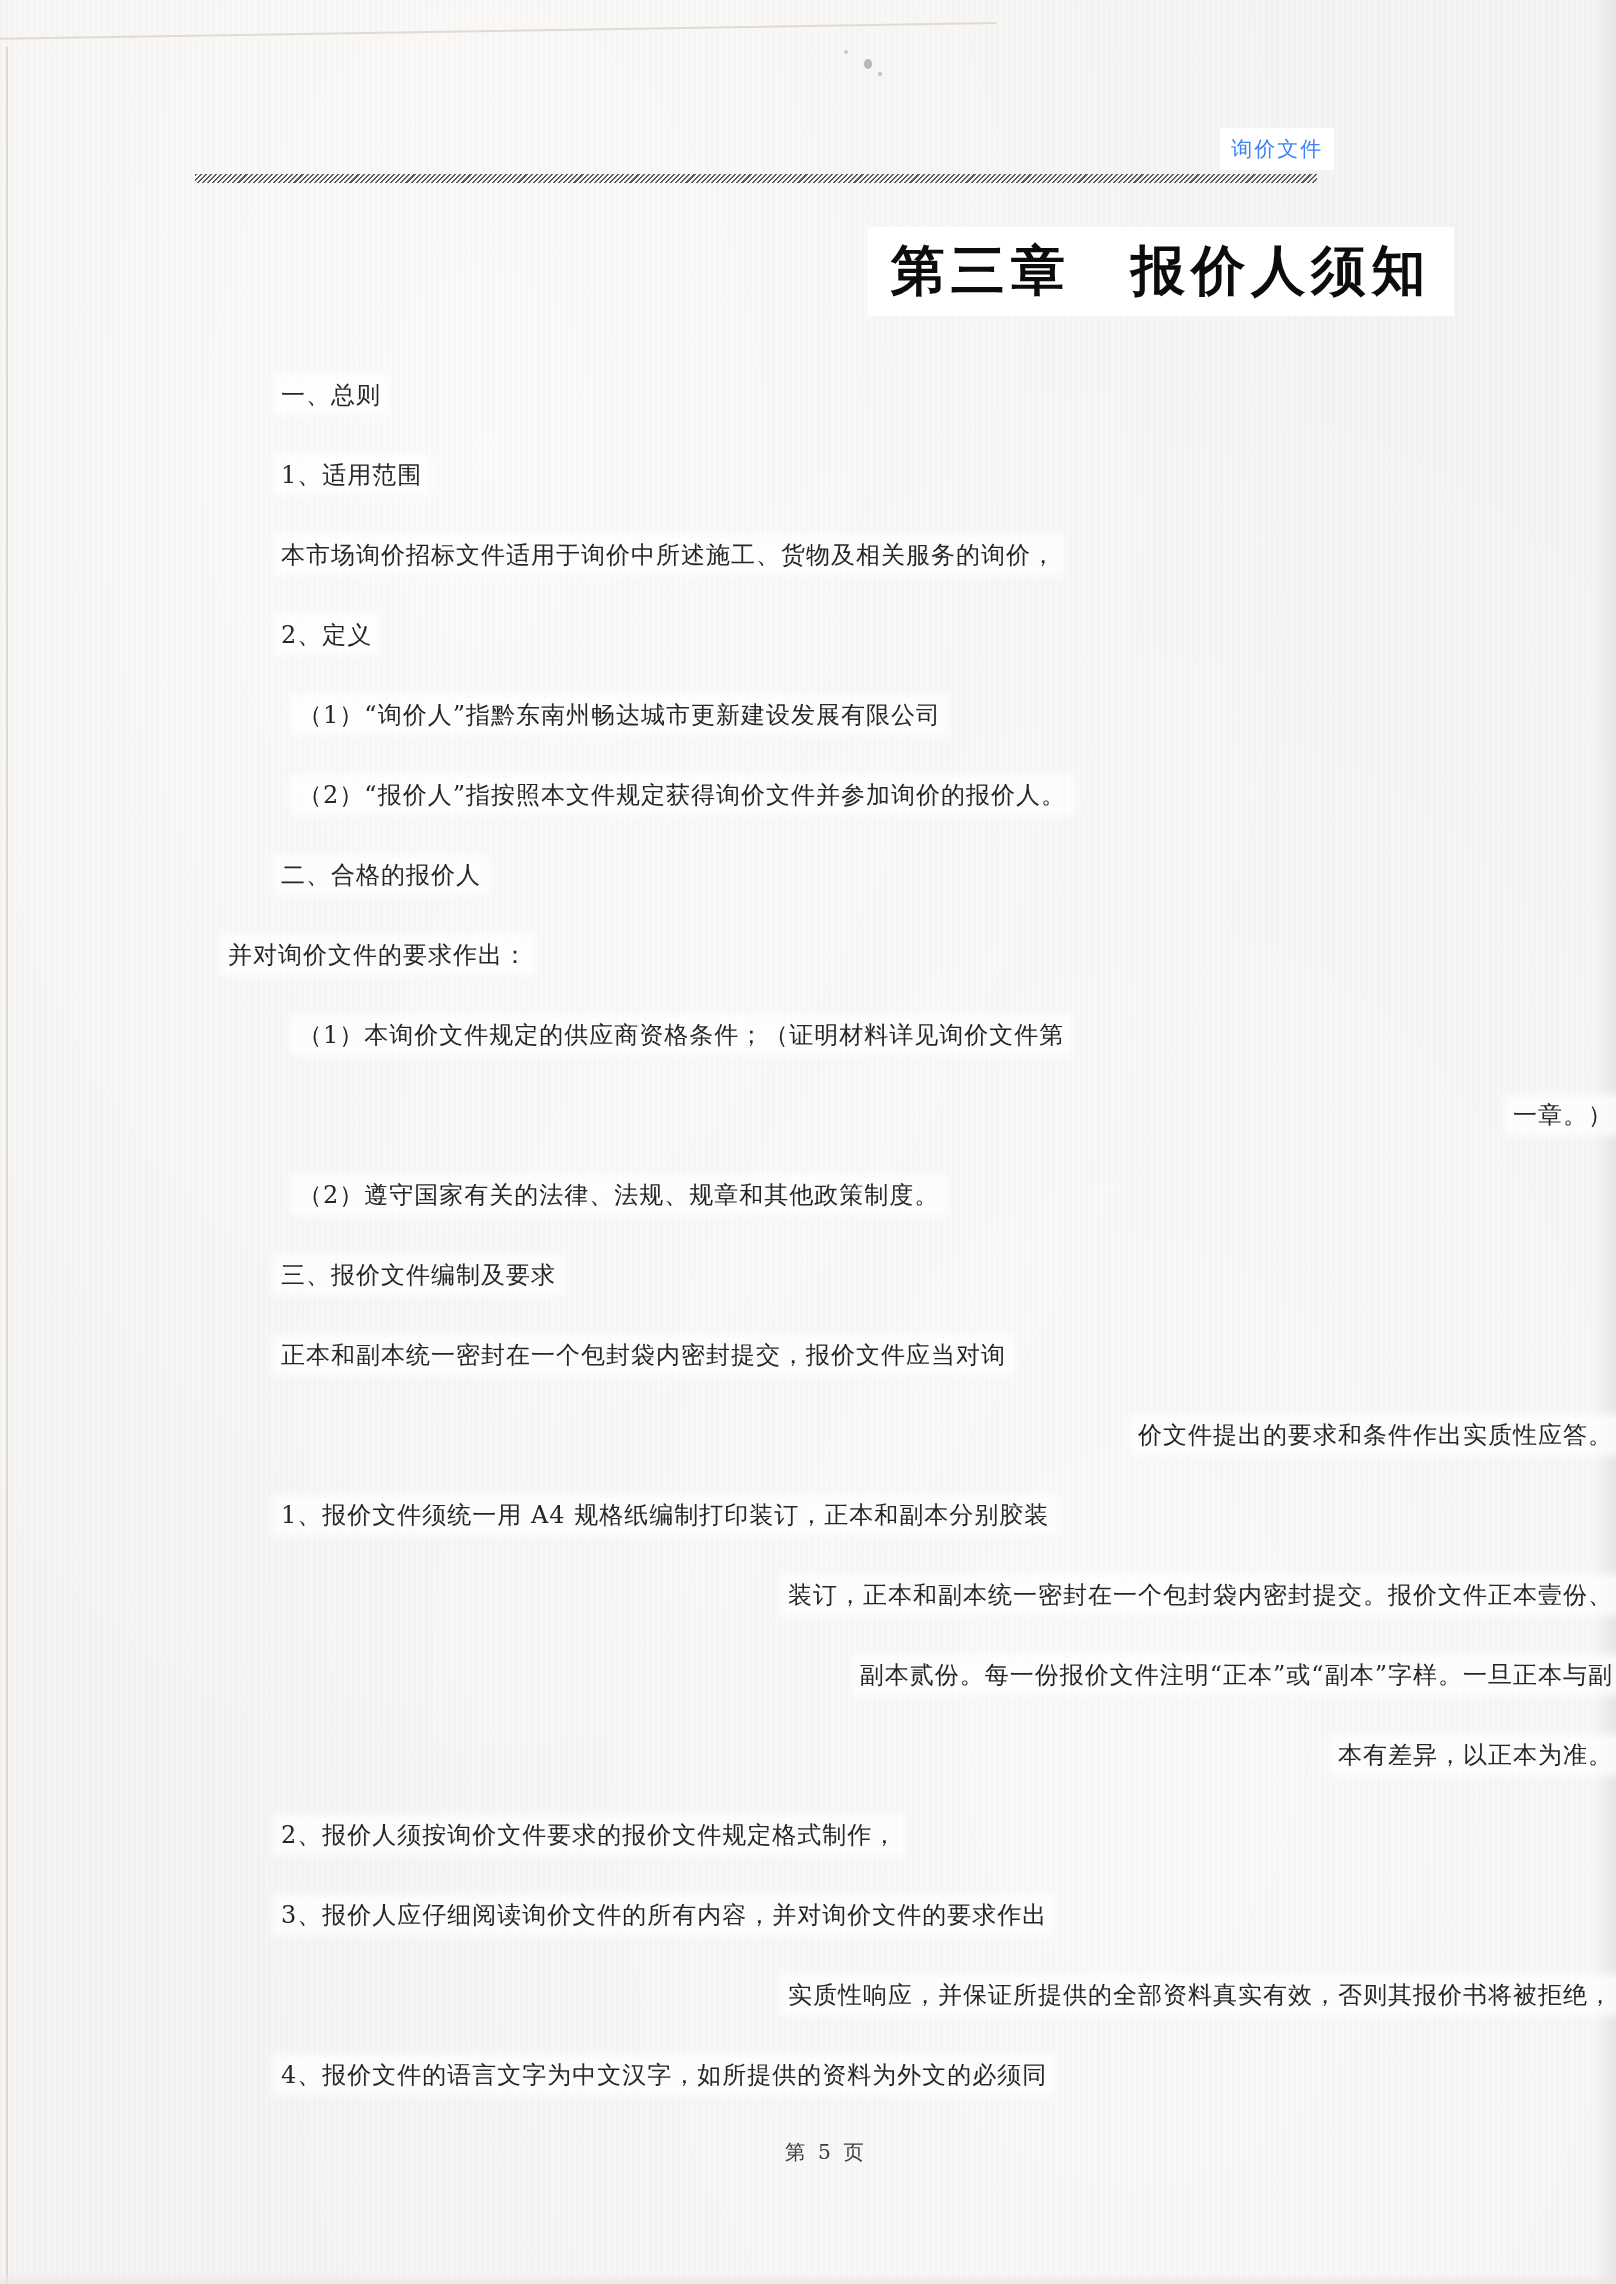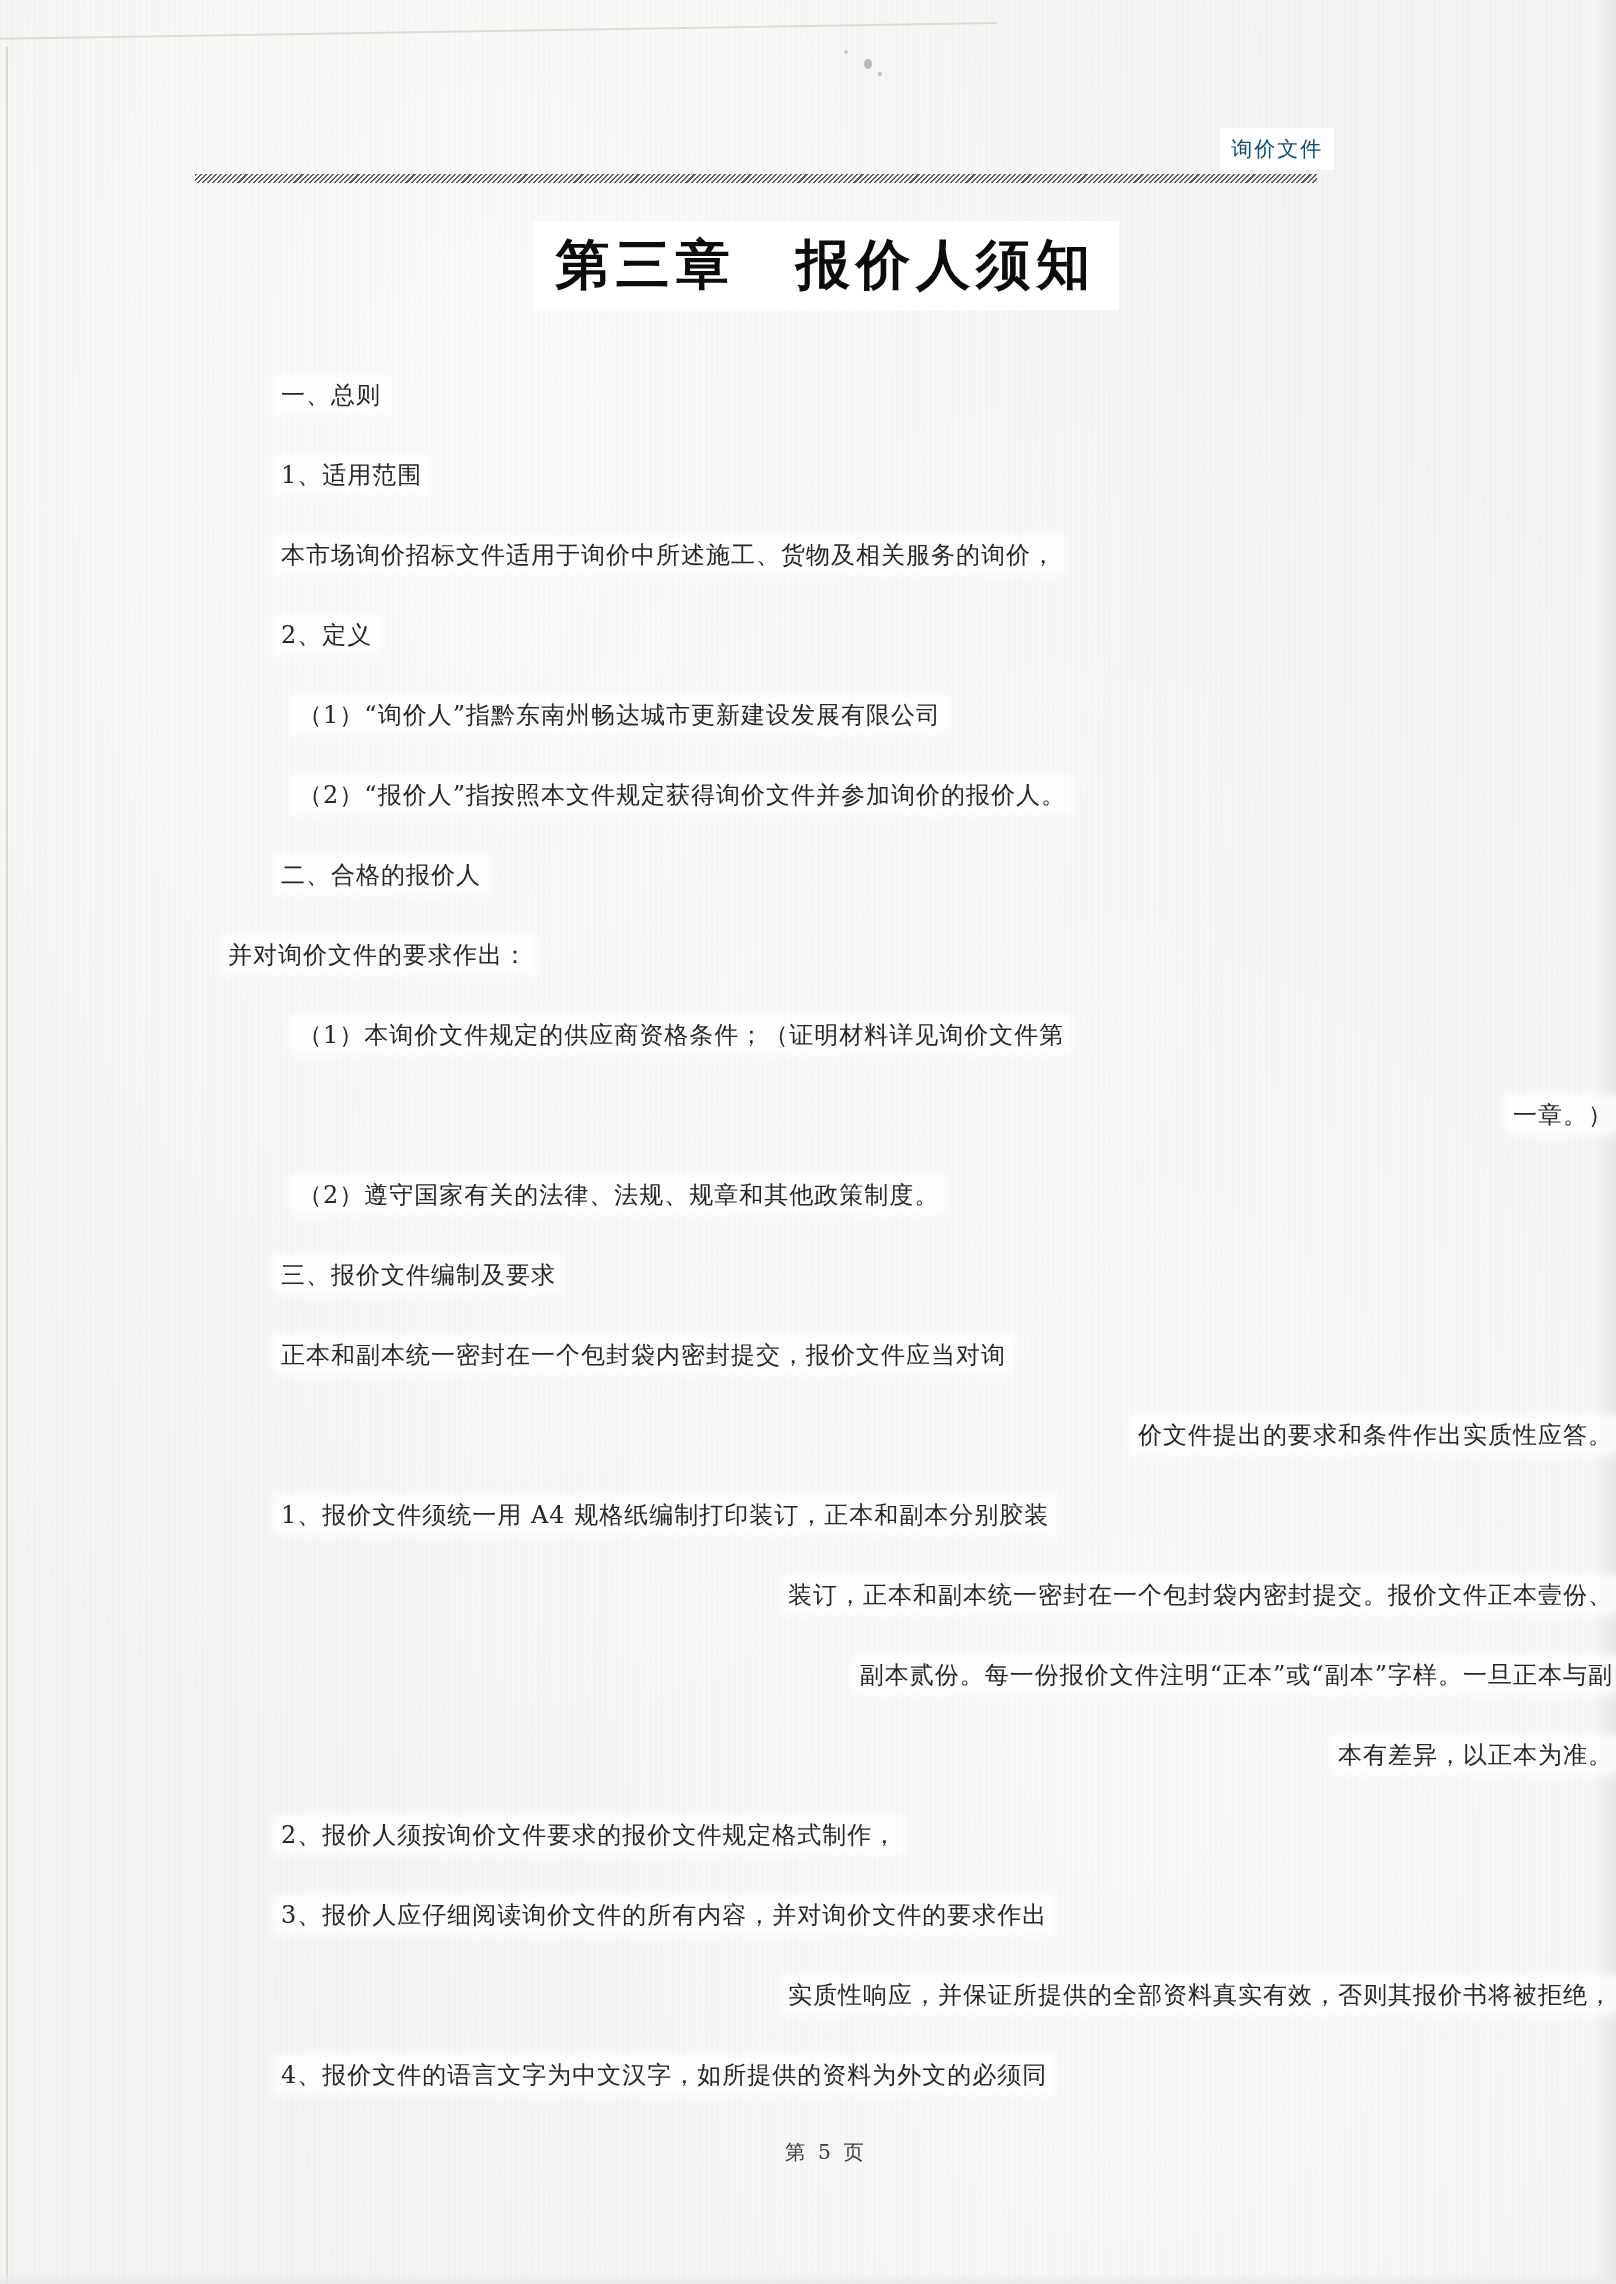--- a/index.html
+++ b/index.html
@@ -35,34 +35,34 @@
     background: linear-gradient(to bottom, rgba(0,0,0,0), #ebe9e7);
   }
   .speck { position: absolute; background: #b9b9b9; border-radius: 50%; filter: blur(0.5px); }
   .speck.s1 { left: 864px; top: 59px; width: 7.6px; height: 9.7px; }
   .speck.s2 { left: 844px; top: 50px;  width: 4.1px;  height: 4.1px; background:#c9c9c9; }
   .speck.s3 { left: 878px; top: 72px; width: 3.6px;  height: 3.6px; background:#c2c2c2; }
 
   
   .header-label {
     position: absolute; left: 1220px; top: 128px;
-    font-size: 21px; letter-spacing: 2px; color: #0c4a6e; white-space: nowrap;
+    font-size: 21px; letter-spacing: 2px; color: #3b82f6; white-space: nowrap;
   }
   .header-label .box { background: #ffffff; padding: 7.1px 11.2px; display: inline-block; }
 
   
   .hatch-rule {
     position: absolute; left: 195px; top: 174px; width: 1122px; height: 9.2px;
     background: repeating-linear-gradient(135deg, #575b62 0 1.5px, rgba(0,0,0,0) 1.5px 3.6px);
   }
 
   
   .title-row {
-    position: absolute; left: 198px; top: 221px; width: 1256px;
-    text-align: center; white-space: nowrap;
+    position: absolute; left: 198px; top: 227px; width: 1256px;
+    text-align: right; white-space: nowrap;
   }
   .title-row .box {
     display: inline-block; background: #ffffff; padding: 8.1px 22.4px;
     font-size: 54px; font-weight: 900; letter-spacing: 6.1px; color: #0c0c0c;
   }
 
   
   .body-block { position: absolute; left: 0; top: 355px; width: 1617px; }
   .line {
     height: 80px; line-height: 80px; white-space: nowrap;

